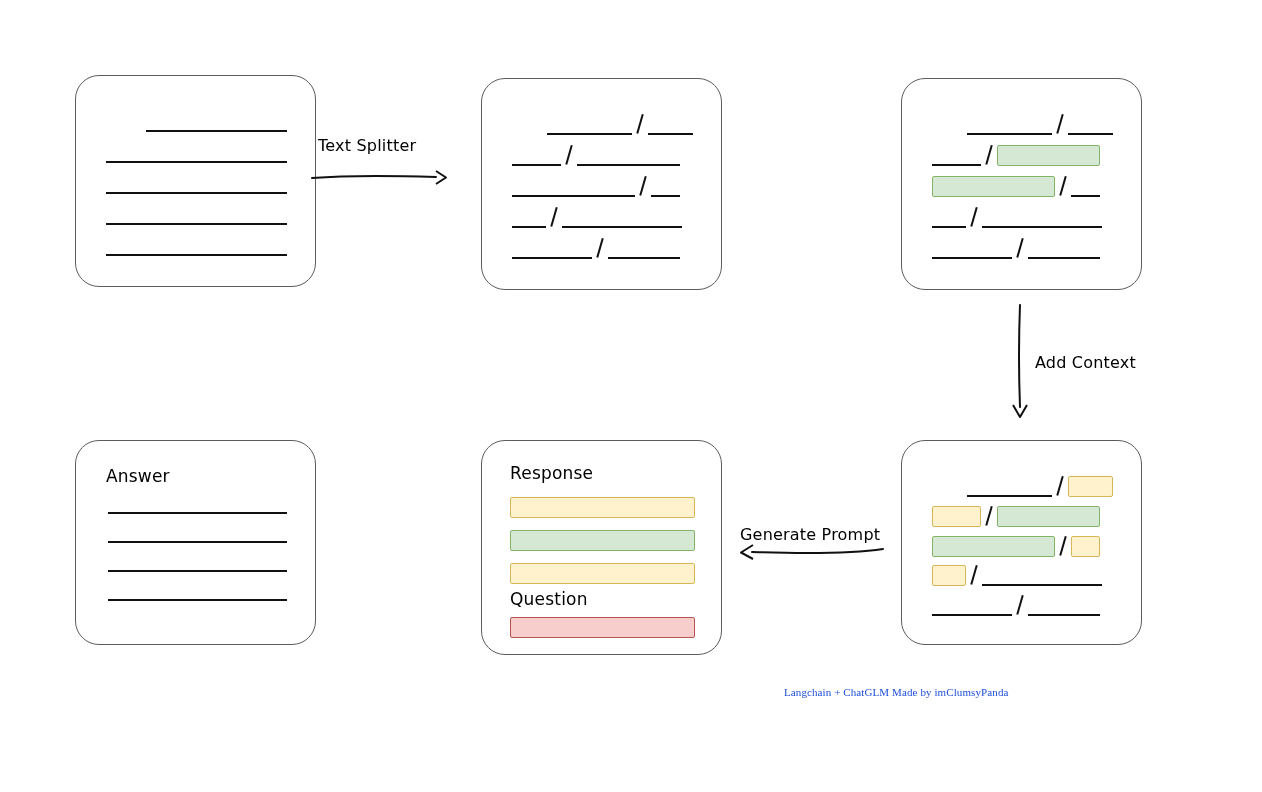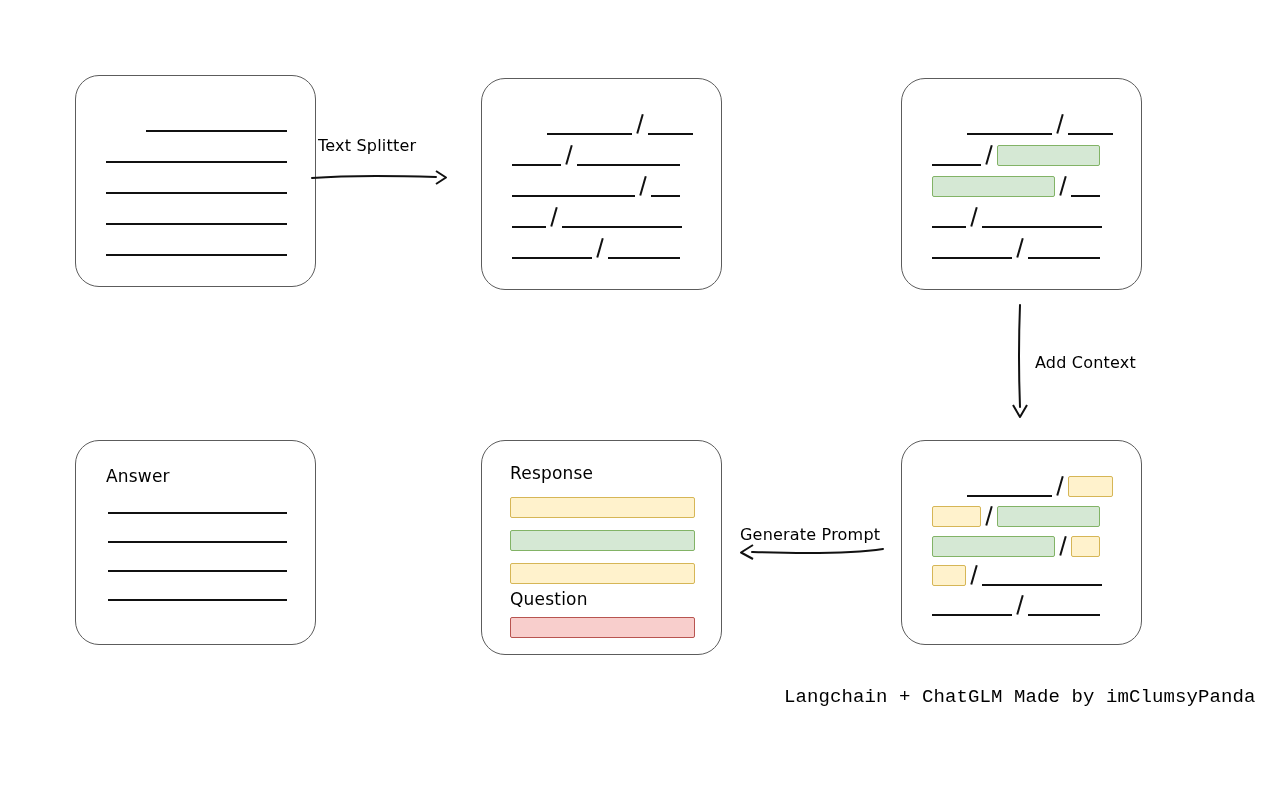--- a/index.html
+++ b/index.html
@@ -110,23 +110,23 @@
     font-size: 16px;
     white-space: nowrap;
     color: #000;
     letter-spacing: .2px;
   }
   .arrow-svg { position: absolute; overflow: visible; }
 
   
   .caption {
     position: absolute;
-    font-family: Liberation Mono, monospace;
-    font-size: 19px;
-    color: #000000;
+    font-family: Liberation Serif, serif;
+    font-size: 11px;
+    color: #1d4ed8;
     white-space: nowrap;
     letter-spacing: .1px;
   }
 </style>
 </head>
 <body>
 
 <div id="canvas">
 
   <div class="card" id="box-source" style="left:75px; top:75px; width:241px; height:212px;">

